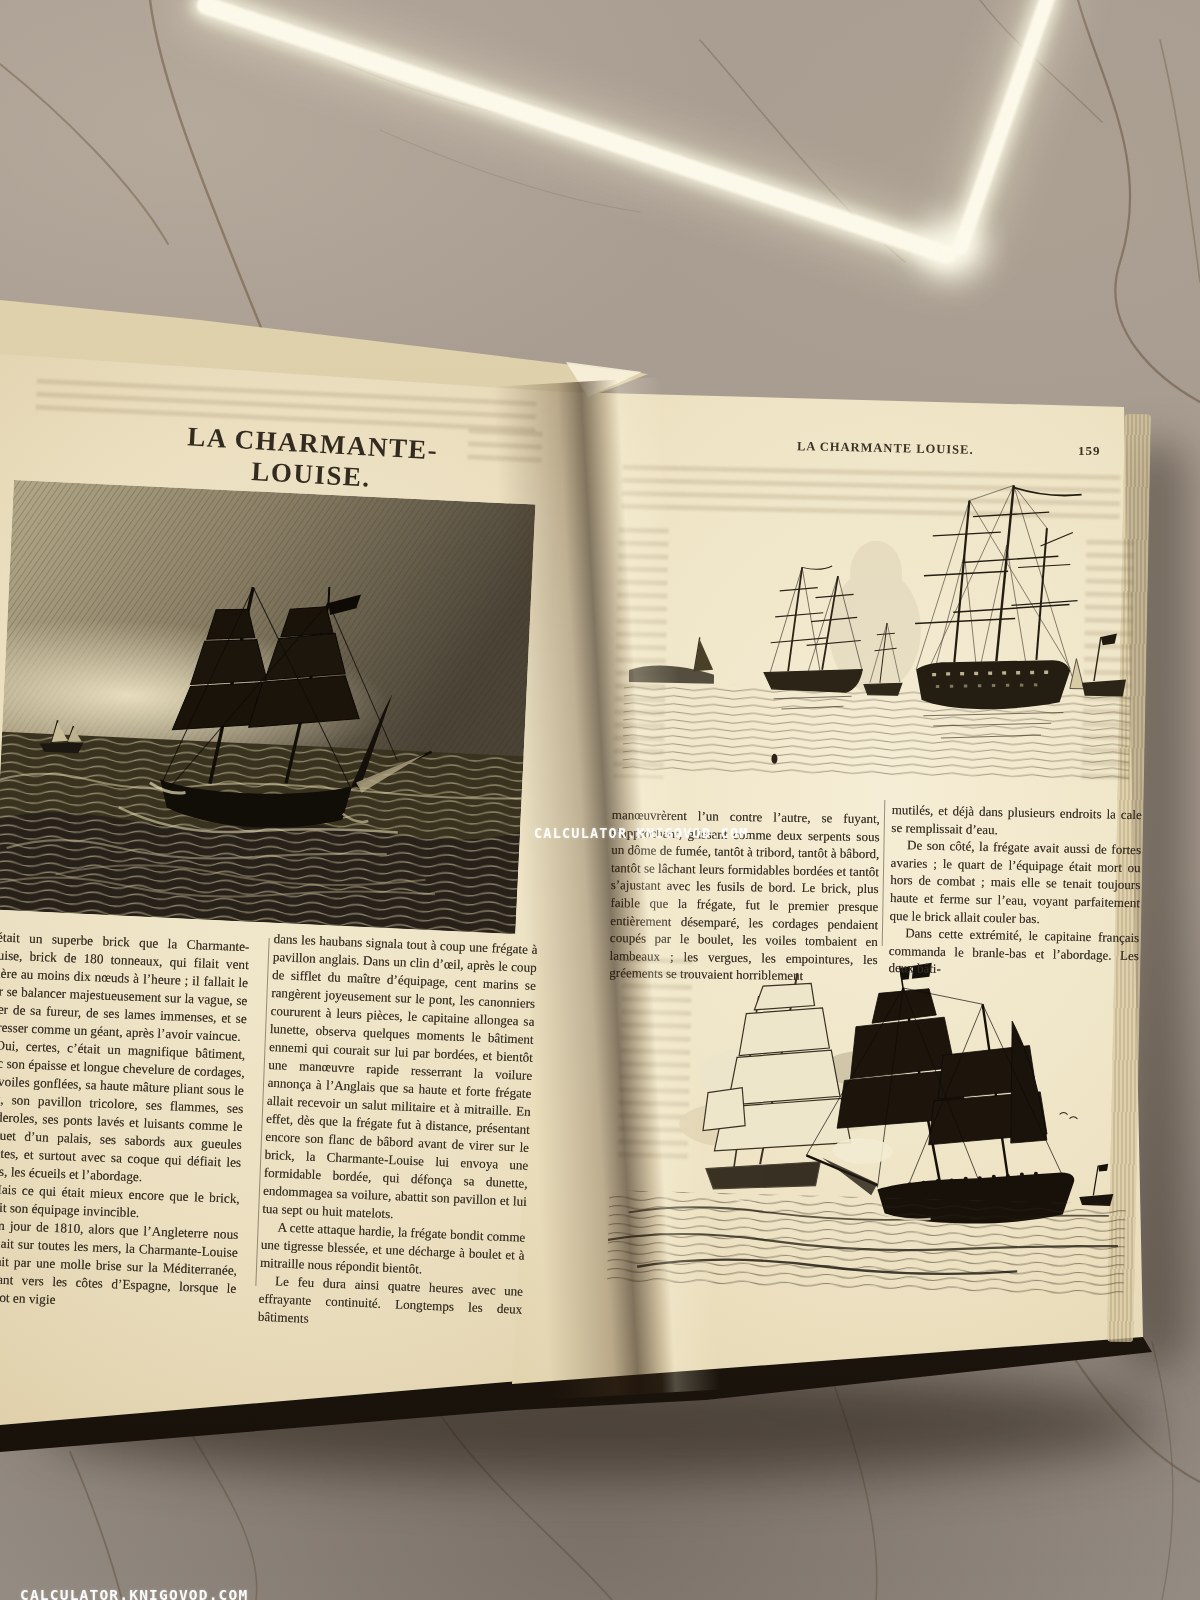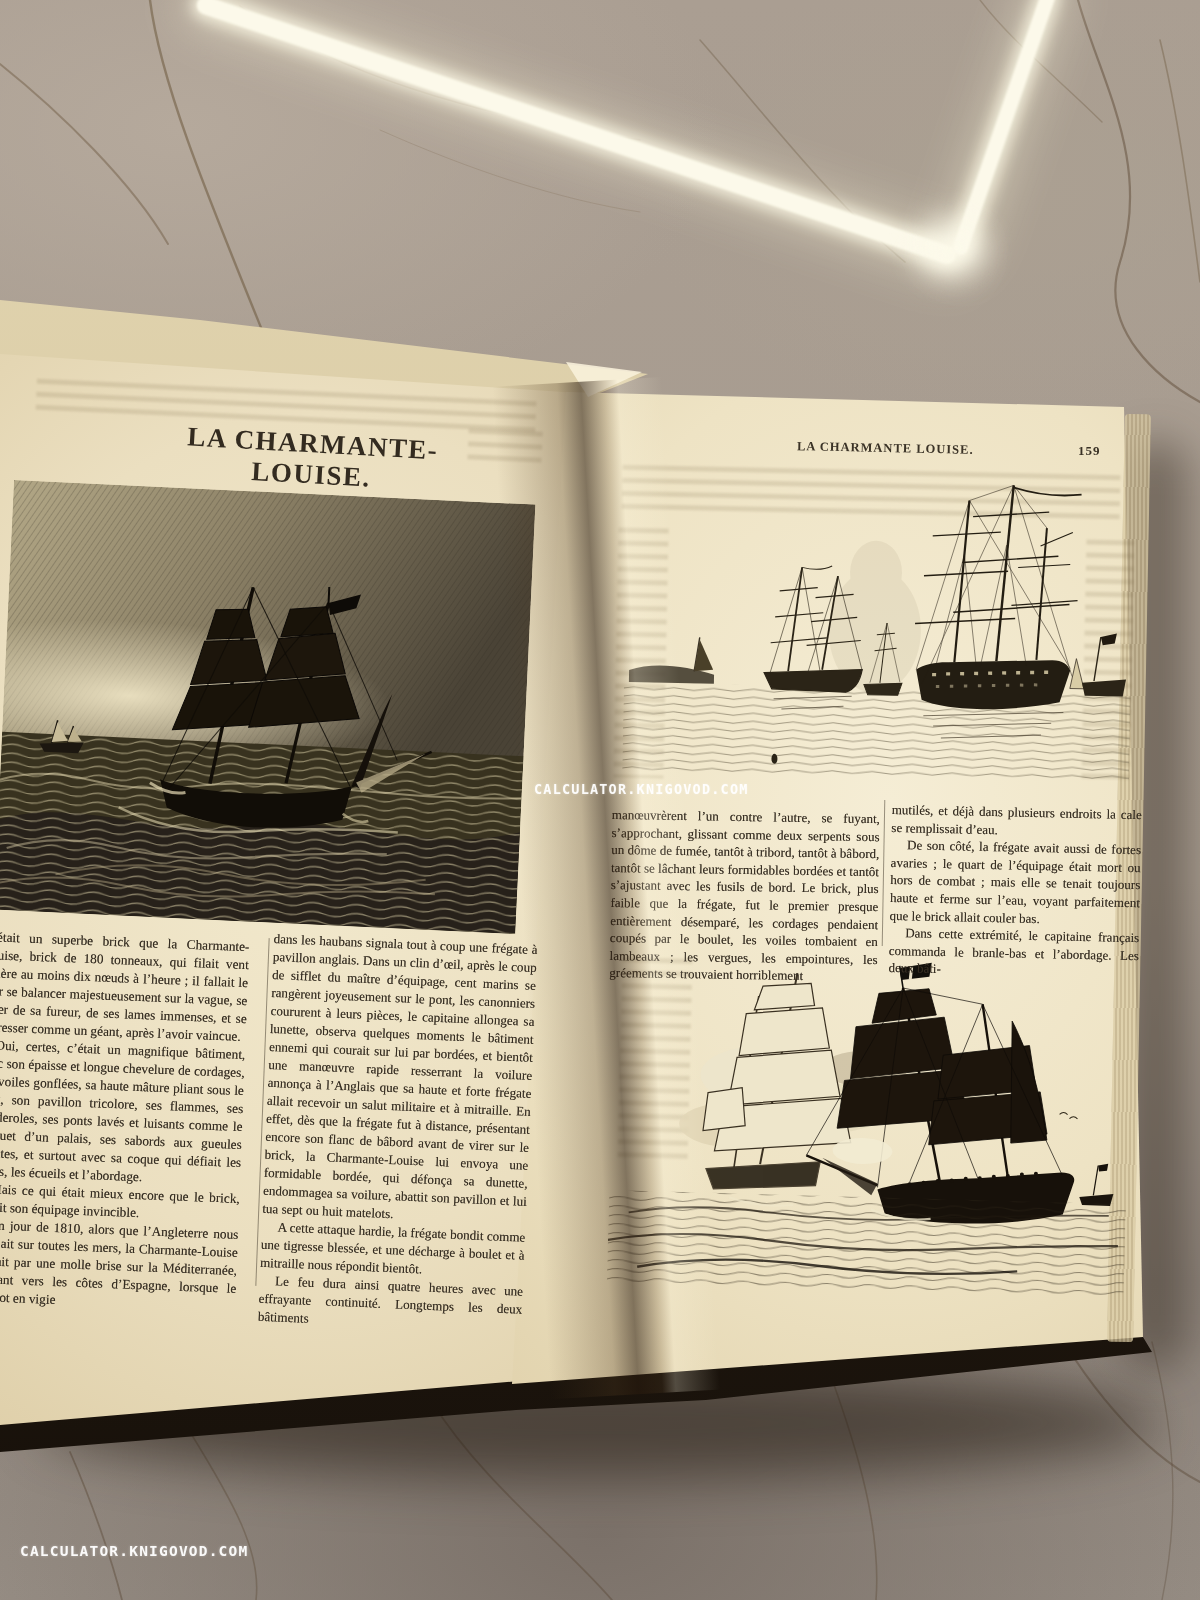--- a/index.html
+++ b/index.html
@@ -54,21 +54,21 @@
   .runhead{font-weight:bold;font-size:12.5px;letter-spacing:1px;color:#3a3226;z-index:20;}
   .col{z-index:20;text-align:justify;color:#352d22;font-size:13.3px;line-height:18px;
     text-shadow:0 0 .4px rgba(53,45,34,.6);}
   .col p{margin:0;text-indent:16px;}
   .col p.cont{text-indent:0;}
   .colrule{background:#4a4133;opacity:.55;width:1.4px;z-index:20;}
   .showthrough{z-index:16;opacity:.5;filter:blur(1px);pointer-events:none;
     background:repeating-linear-gradient(to bottom,rgba(110,92,58,.30) 0 5px,rgba(110,92,58,0) 5px 13px);}
   .engraving{z-index:18;}
   .watermark{z-index:60;font-family:"DejaVu Sans Mono",monospace;font-weight:bold;font-size:13.5px;
-    letter-spacing:1.2px;color:rgba(255,255,255,.95);text-shadow:0 0 3px rgba(255,255,255,.35);white-space:nowrap;}
+    letter-spacing:1.2px;color:rgba(255,255,255,.95);text-shadow:0 0 3px rgba(255,255,255,.35);white-space:nowrap;margin-top:44px;}
 </style>
 </head>
 <body>
 
 <div class="stage">
 
   <svg class="veins" width="1200" height="1600" viewBox="0 0 1200 1600">
     <g fill="none" stroke-linecap="round">
       <path d="M150,0 C160,80 205,190 262,330" stroke="#6b573d" stroke-width="2.4" opacity=".55"></path>
       <path d="M0,64 C60,112 132,182 168,244" stroke="#6b573d" stroke-width="2" opacity=".45"></path>

